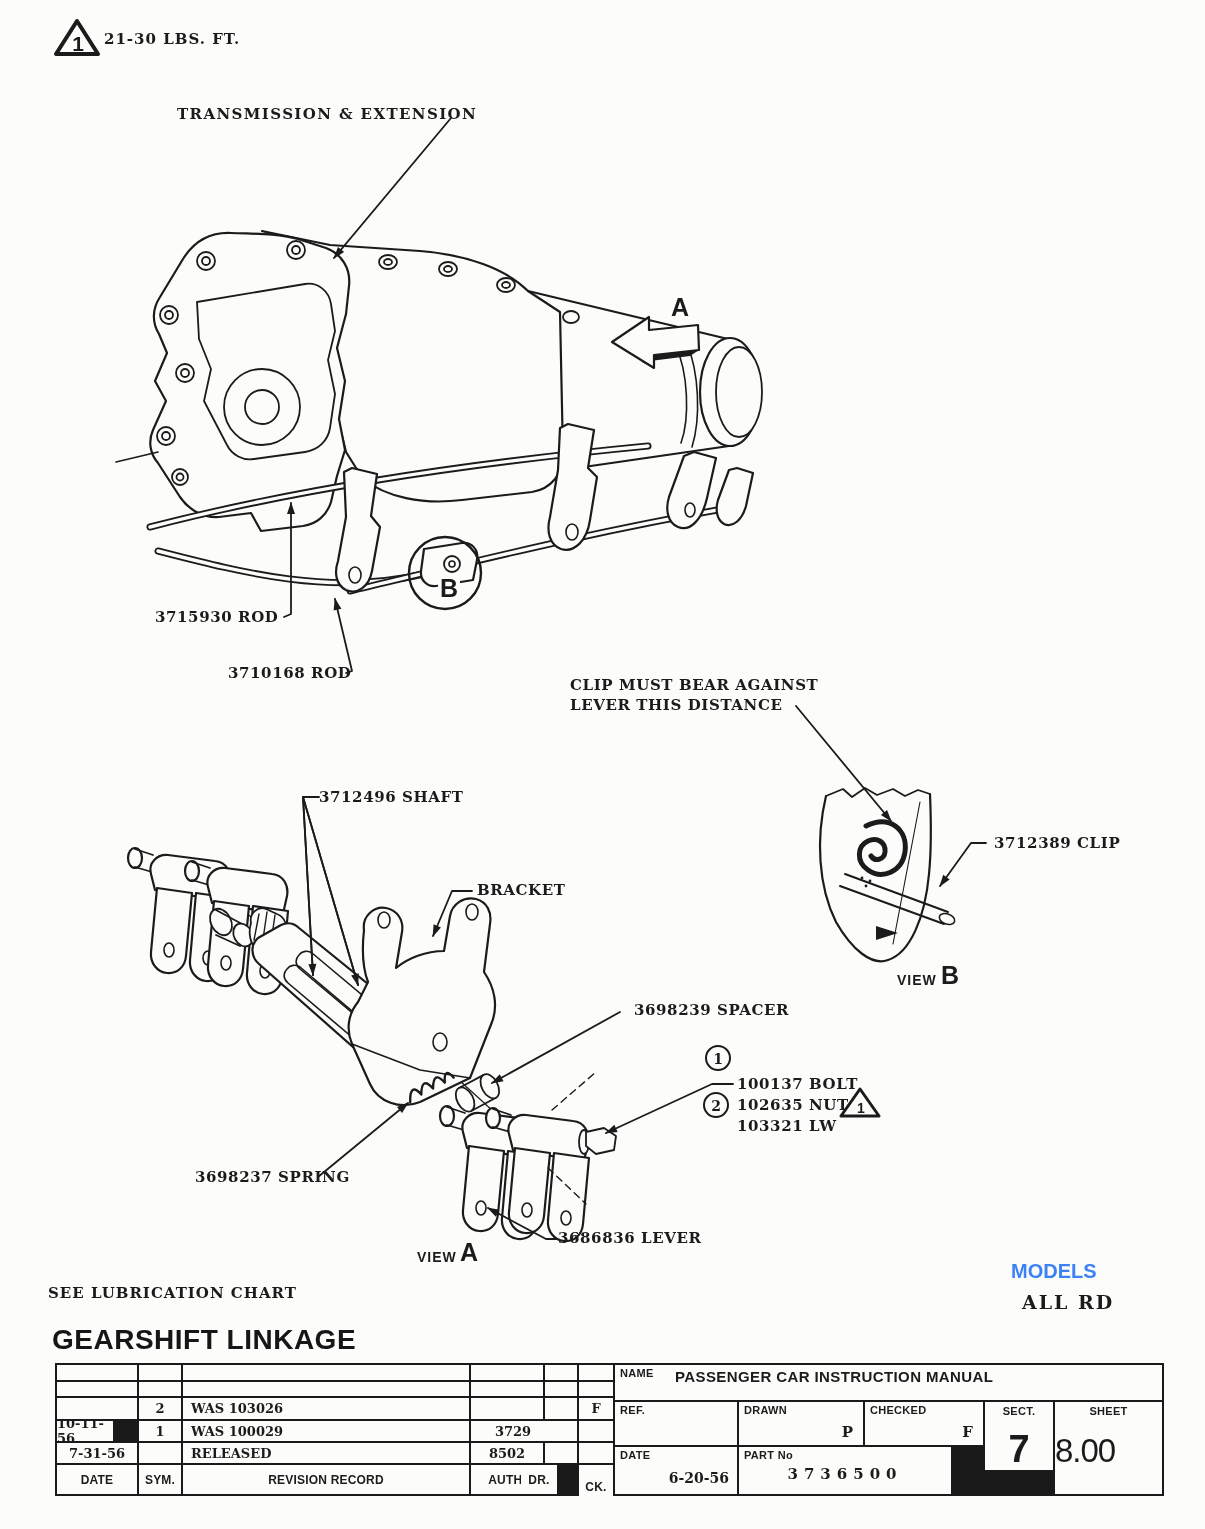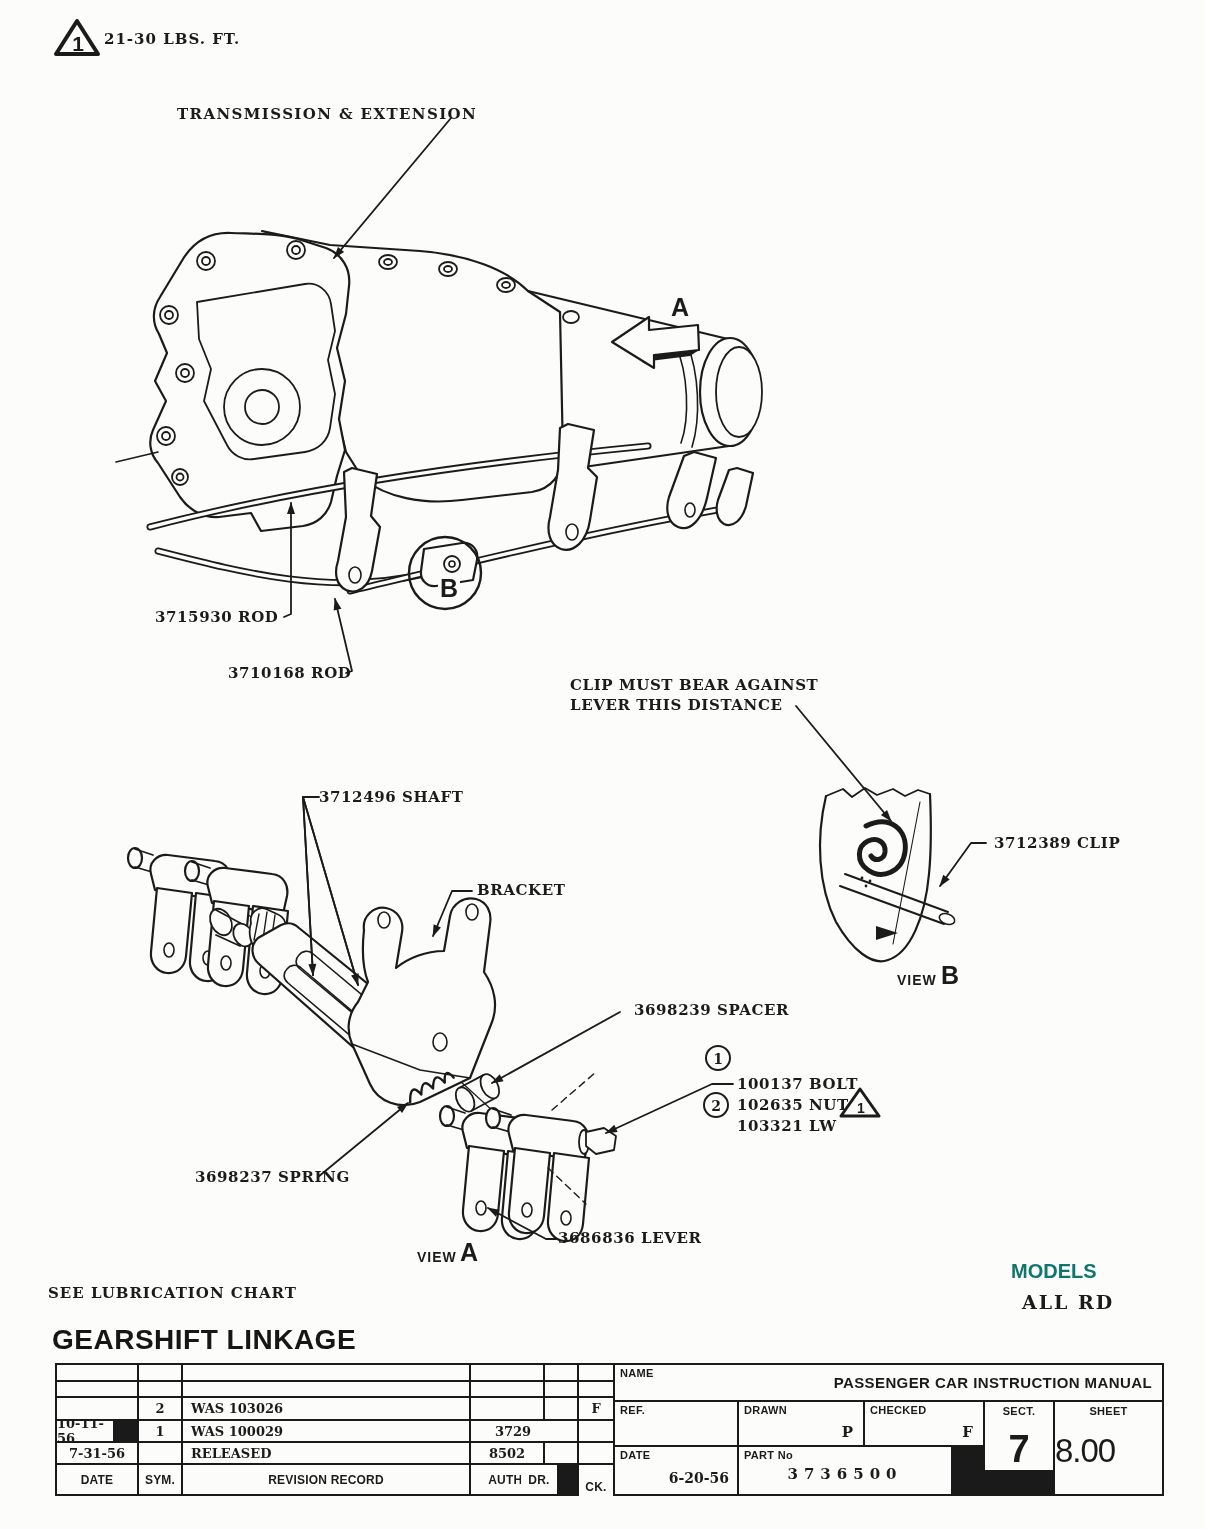--- a/index.html
+++ b/index.html
@@ -8,34 +8,34 @@
   svg{position:absolute;left:0;top:0;}
   .lbl{position:absolute;font-family:"DejaVu Serif",serif;font-weight:bold;font-size:15px;
        letter-spacing:0.6px;white-space:pre;color:#1b1b1b;}
   .bigletter{position:absolute;font-family:"Liberation Sans",sans-serif;font-weight:bold;
        font-size:25px;color:#1b1b1b;}
   .viewword{position:absolute;font-family:"Liberation Sans",sans-serif;font-weight:bold;
        font-size:14px;letter-spacing:1px;color:#1b1b1b;}
   .gtitle{position:absolute;left:52px;top:1324px;font-family:"Liberation Sans",sans-serif;
        font-weight:bold;font-size:28px;letter-spacing:0.5px;color:#161616;}
   .models{position:absolute;left:1011px;top:1260px;font-family:"Liberation Sans",sans-serif;
-       font-weight:bold;font-size:20px;color:#0f766e;}
+       font-weight:bold;font-size:20px;color:#3b82f6;}
   .allrd{position:absolute;left:1022px;top:1291px;font-weight:bold;font-size:19px;letter-spacing:2px;}
   
   .tblock{position:absolute;left:55px;top:1363px;width:1109px;height:133px;background:#1a1a1a;}
   .cell{position:absolute;background:#fcfcfa;overflow:hidden;}
   .cser{font-weight:bold;font-size:13px;display:flex;align-items:center;justify-content:center;
         font-family:"DejaVu Serif",serif;}
   .cleft{justify-content:flex-start;padding-left:8px;box-sizing:border-box;}
   .chdr{font-family:"Liberation Sans",sans-serif;font-weight:bold;font-size:12px;letter-spacing:0.2px;
         display:flex;align-items:center;justify-content:center;}
   .cl{position:absolute;top:2px;left:5px;font-family:"Liberation Sans",sans-serif;font-weight:bold;
       font-size:11px;letter-spacing:0.3px;}
   .cv-br{position:absolute;right:10px;bottom:4px;font-weight:bold;font-size:15px;}
-  .namev{position:absolute;left:60px;right:10px;top:9px;text-align:right;
+  .namev{position:absolute;left:60px;right:10px;top:3px;text-align:left;
       font-family:"Liberation Sans",sans-serif;font-weight:bold;font-size:15px;letter-spacing:0.4px;}
   .bignum{position:absolute;left:0;right:0;top:26px;text-align:center;
       font-family:"Liberation Sans",sans-serif;font-weight:bold;font-size:38px;}
   .sheetnum{position:absolute;left:0;right:0;top:30px;text-align:left;
       font-family:"Liberation Sans",sans-serif;font-weight:normal;font-size:33px;letter-spacing:-1px;}
   .toplabel{position:absolute;left:0;right:0;top:3px;text-align:center;
       font-family:"Liberation Sans",sans-serif;font-weight:bold;font-size:11px;letter-spacing:0.3px;}
   .partv{position:absolute;left:0;right:0;top:18px;text-align:center;font-weight:bold;font-size:15px;
       letter-spacing:6px;}
   .datev{position:absolute;right:8px;bottom:8px;font-weight:bold;font-size:14px;}

